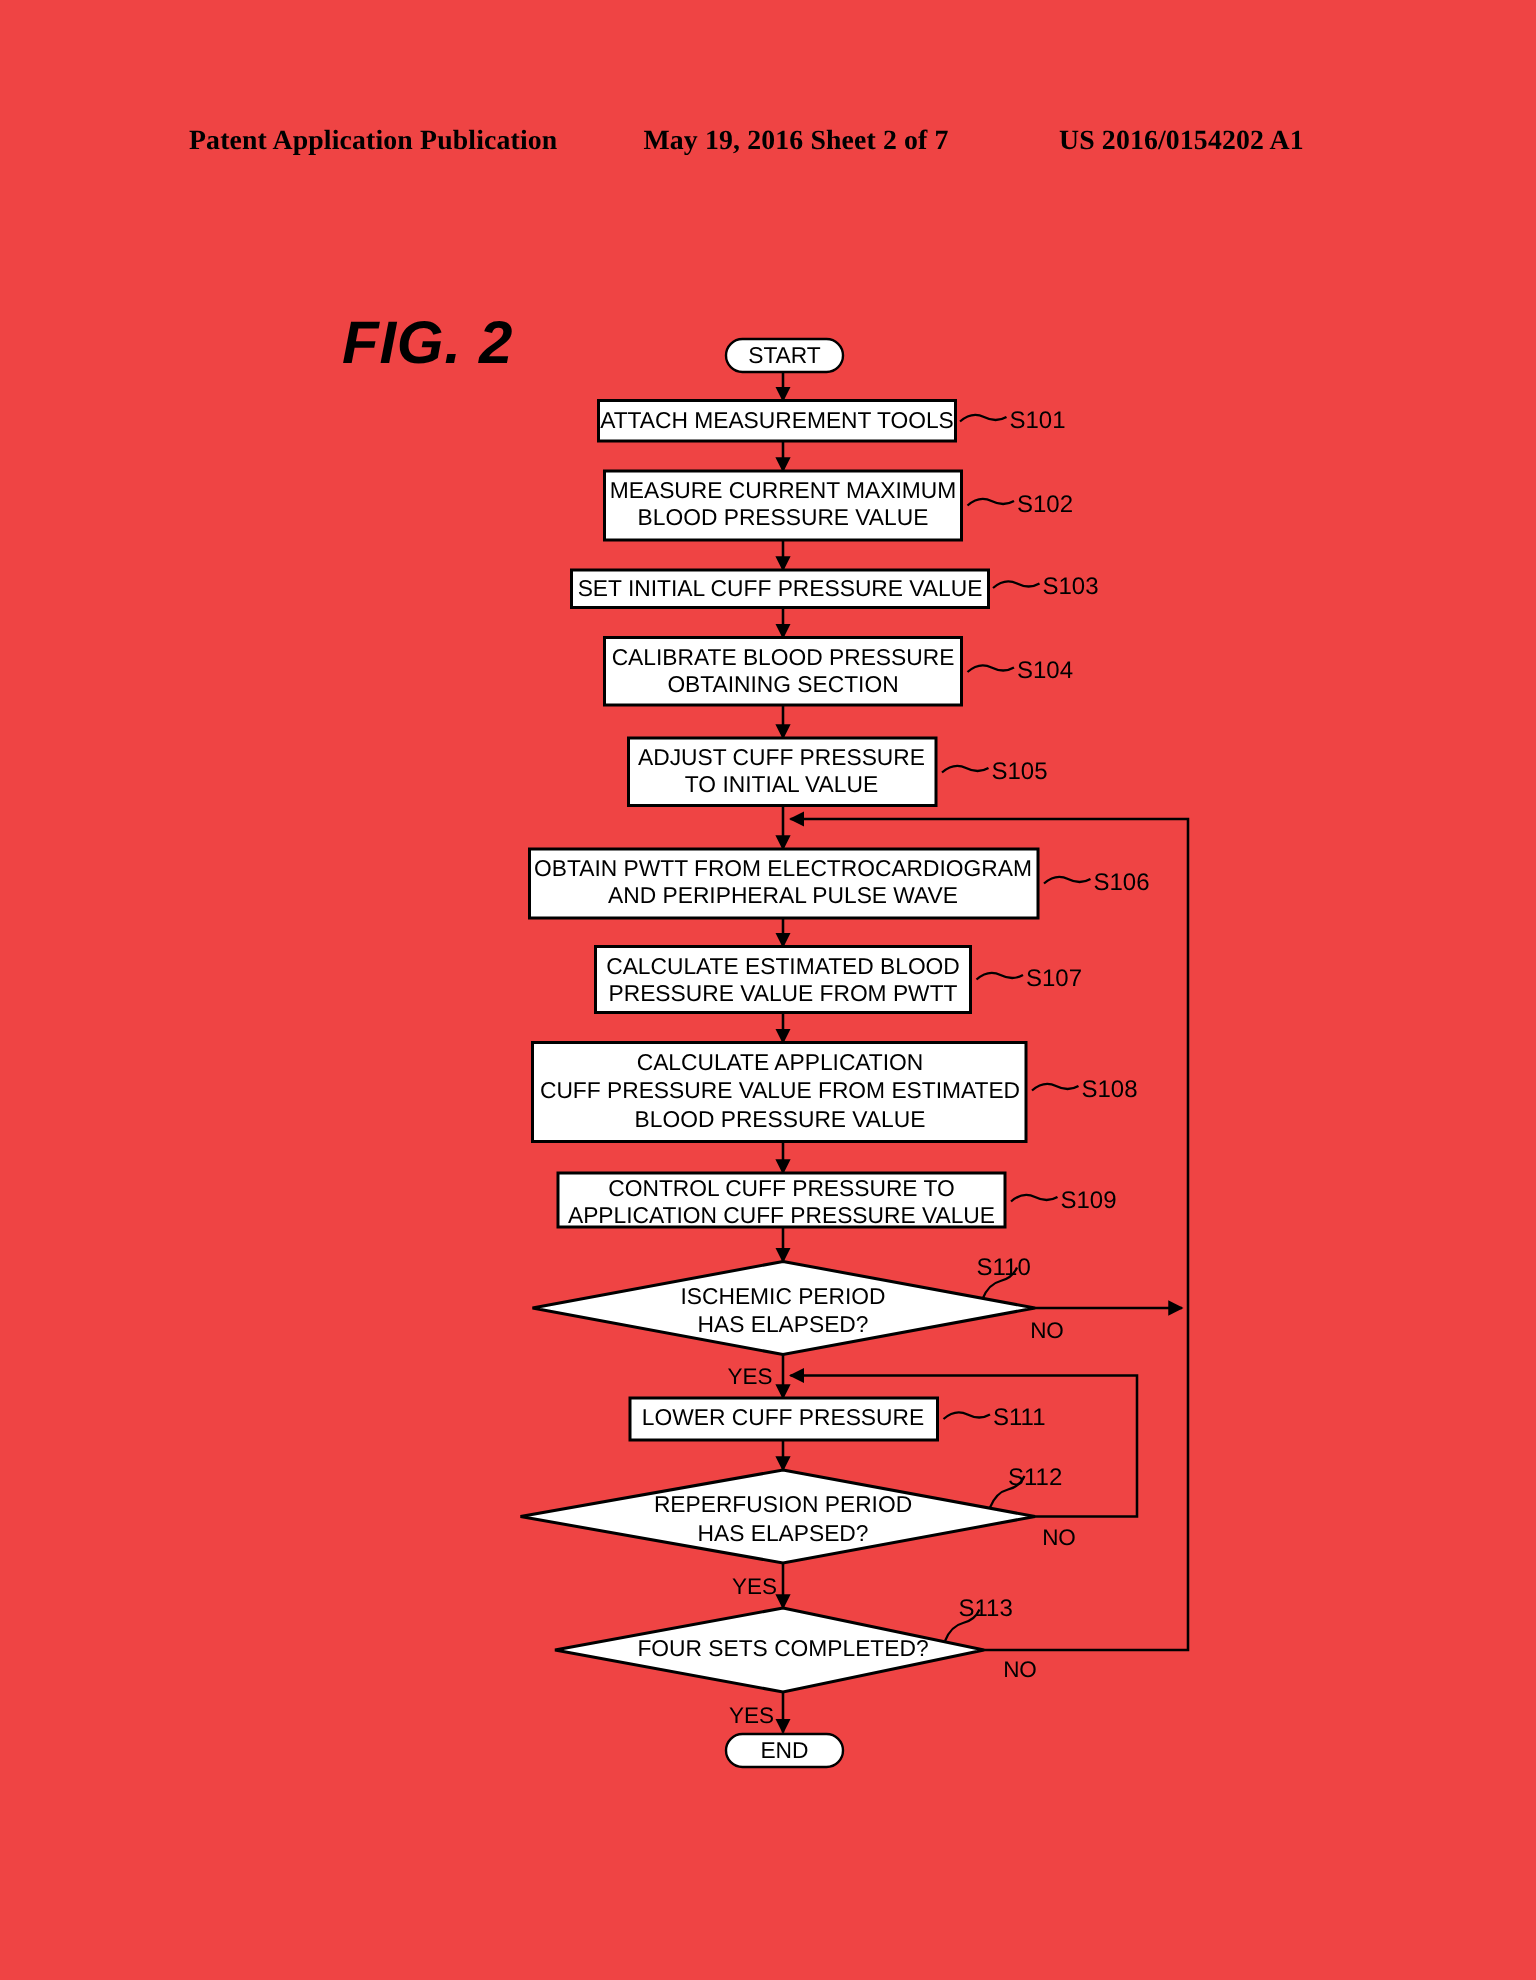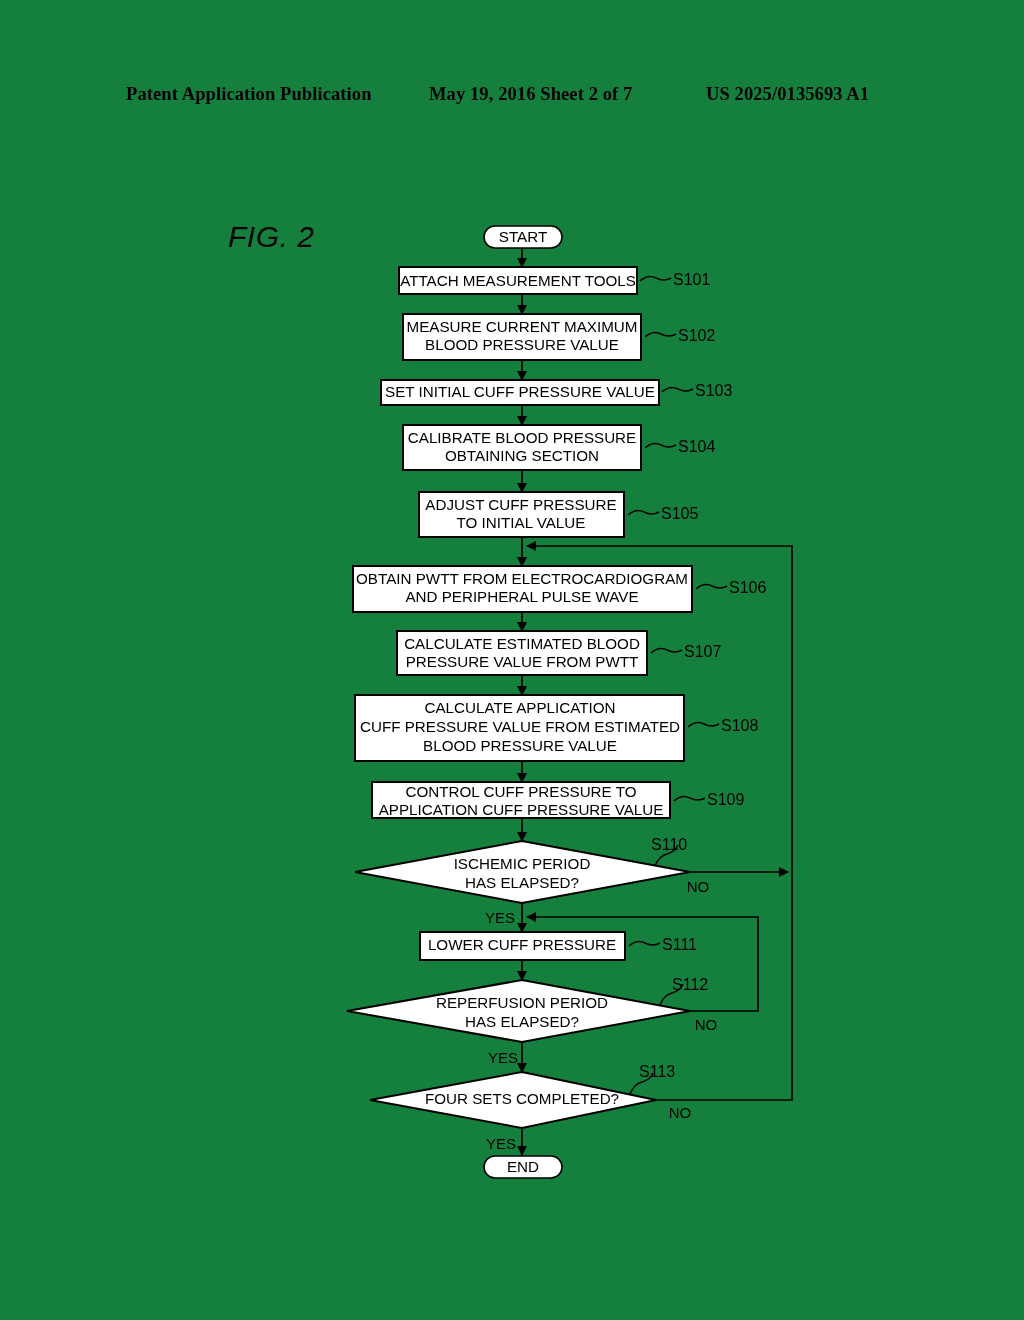--- a/index.html
+++ b/index.html
@@ -14,21 +14,21 @@
     position: relative;
     font-family: "Liberation Sans", sans-serif;
     color: #000000;
     overflow: hidden;
   }
   #page {
     position: absolute;
     left: 0; top: 0;
     width: 1024px;
     height: 1320px;
-    background: #15803d;
+    background: #ef4444;
   }
   .header {
     position: absolute;
     top: 84px;
     left: 0;
     width: 1024px;
     height: 30px;
     font-family: "Liberation Serif", serif;
     font-weight: bold;
     font-size: 18.5px;
@@ -47,25 +47,25 @@
     text-align: right;
   }
   .header .h-num {
     position: absolute;
     left: 706px;
     top: 0;
   }
   .figlabel {
     position: absolute;
     left: 228px;
-    top: 220px;
+    top: 207px;
     font-family: "Liberation Sans", sans-serif;
     font-style: italic;
-    font-size: 30px;
-    font-weight: normal;
+    font-size: 40px;
+    font-weight: bold;
     letter-spacing: 0.5px;
   }
   svg.flow {
     position: absolute;
     left: 0;
     top: 0;
     width: 1024px;
     height: 1320px;
   }
   svg.flow text {
@@ -114,21 +114,21 @@
   }
 </style>
 </head>
 <body>
 
 <div id="page">
 
   <div class="header">
     <span class="h-pub">Patent Application Publication</span>
     <span class="h-date">May 19, 2016  Sheet 2 of 7</span>
-    <span class="h-num">US 2025/0135693 A1</span>
+    <span class="h-num">US 2016/0154202 A1</span>
   </div>
 
   <div class="figlabel">FIG. 2</div>
 
   <svg class="flow" viewBox="0 0 1024 1320">
     <defs>
       <marker id="arrow" viewBox="0 0 10 10" refX="9" refY="5" markerWidth="6" markerHeight="6" orient="auto-start-reverse">
         <path d="M 0 0 L 10 5 L 0 10 z" fill="#000000"></path>
       </marker>
     </defs>

